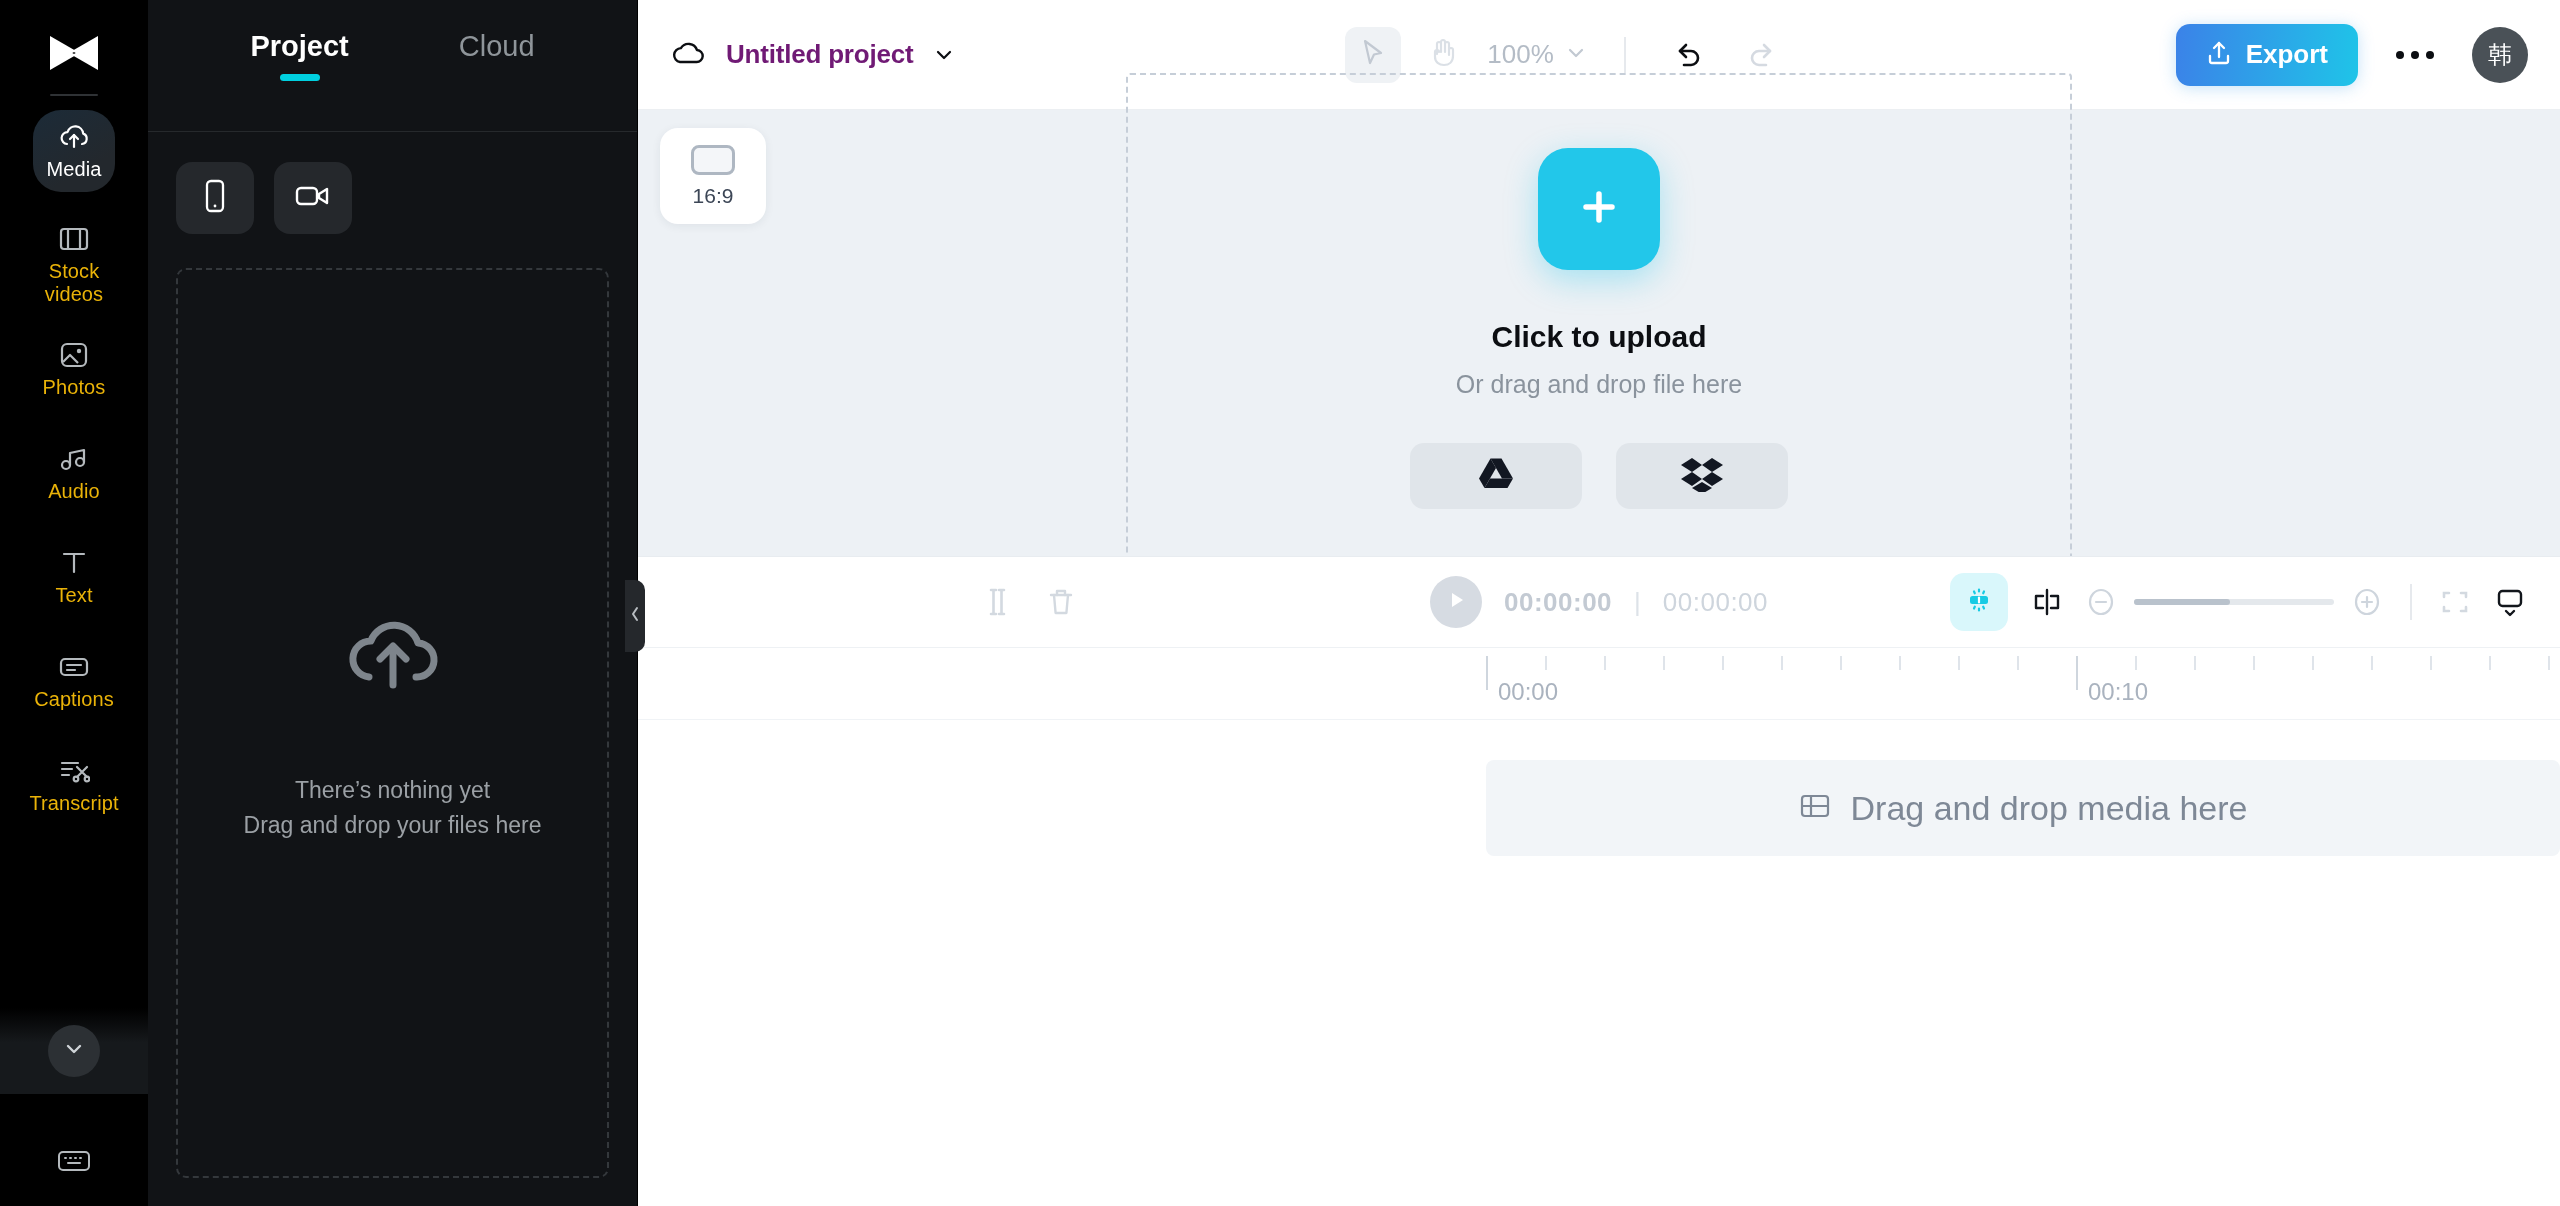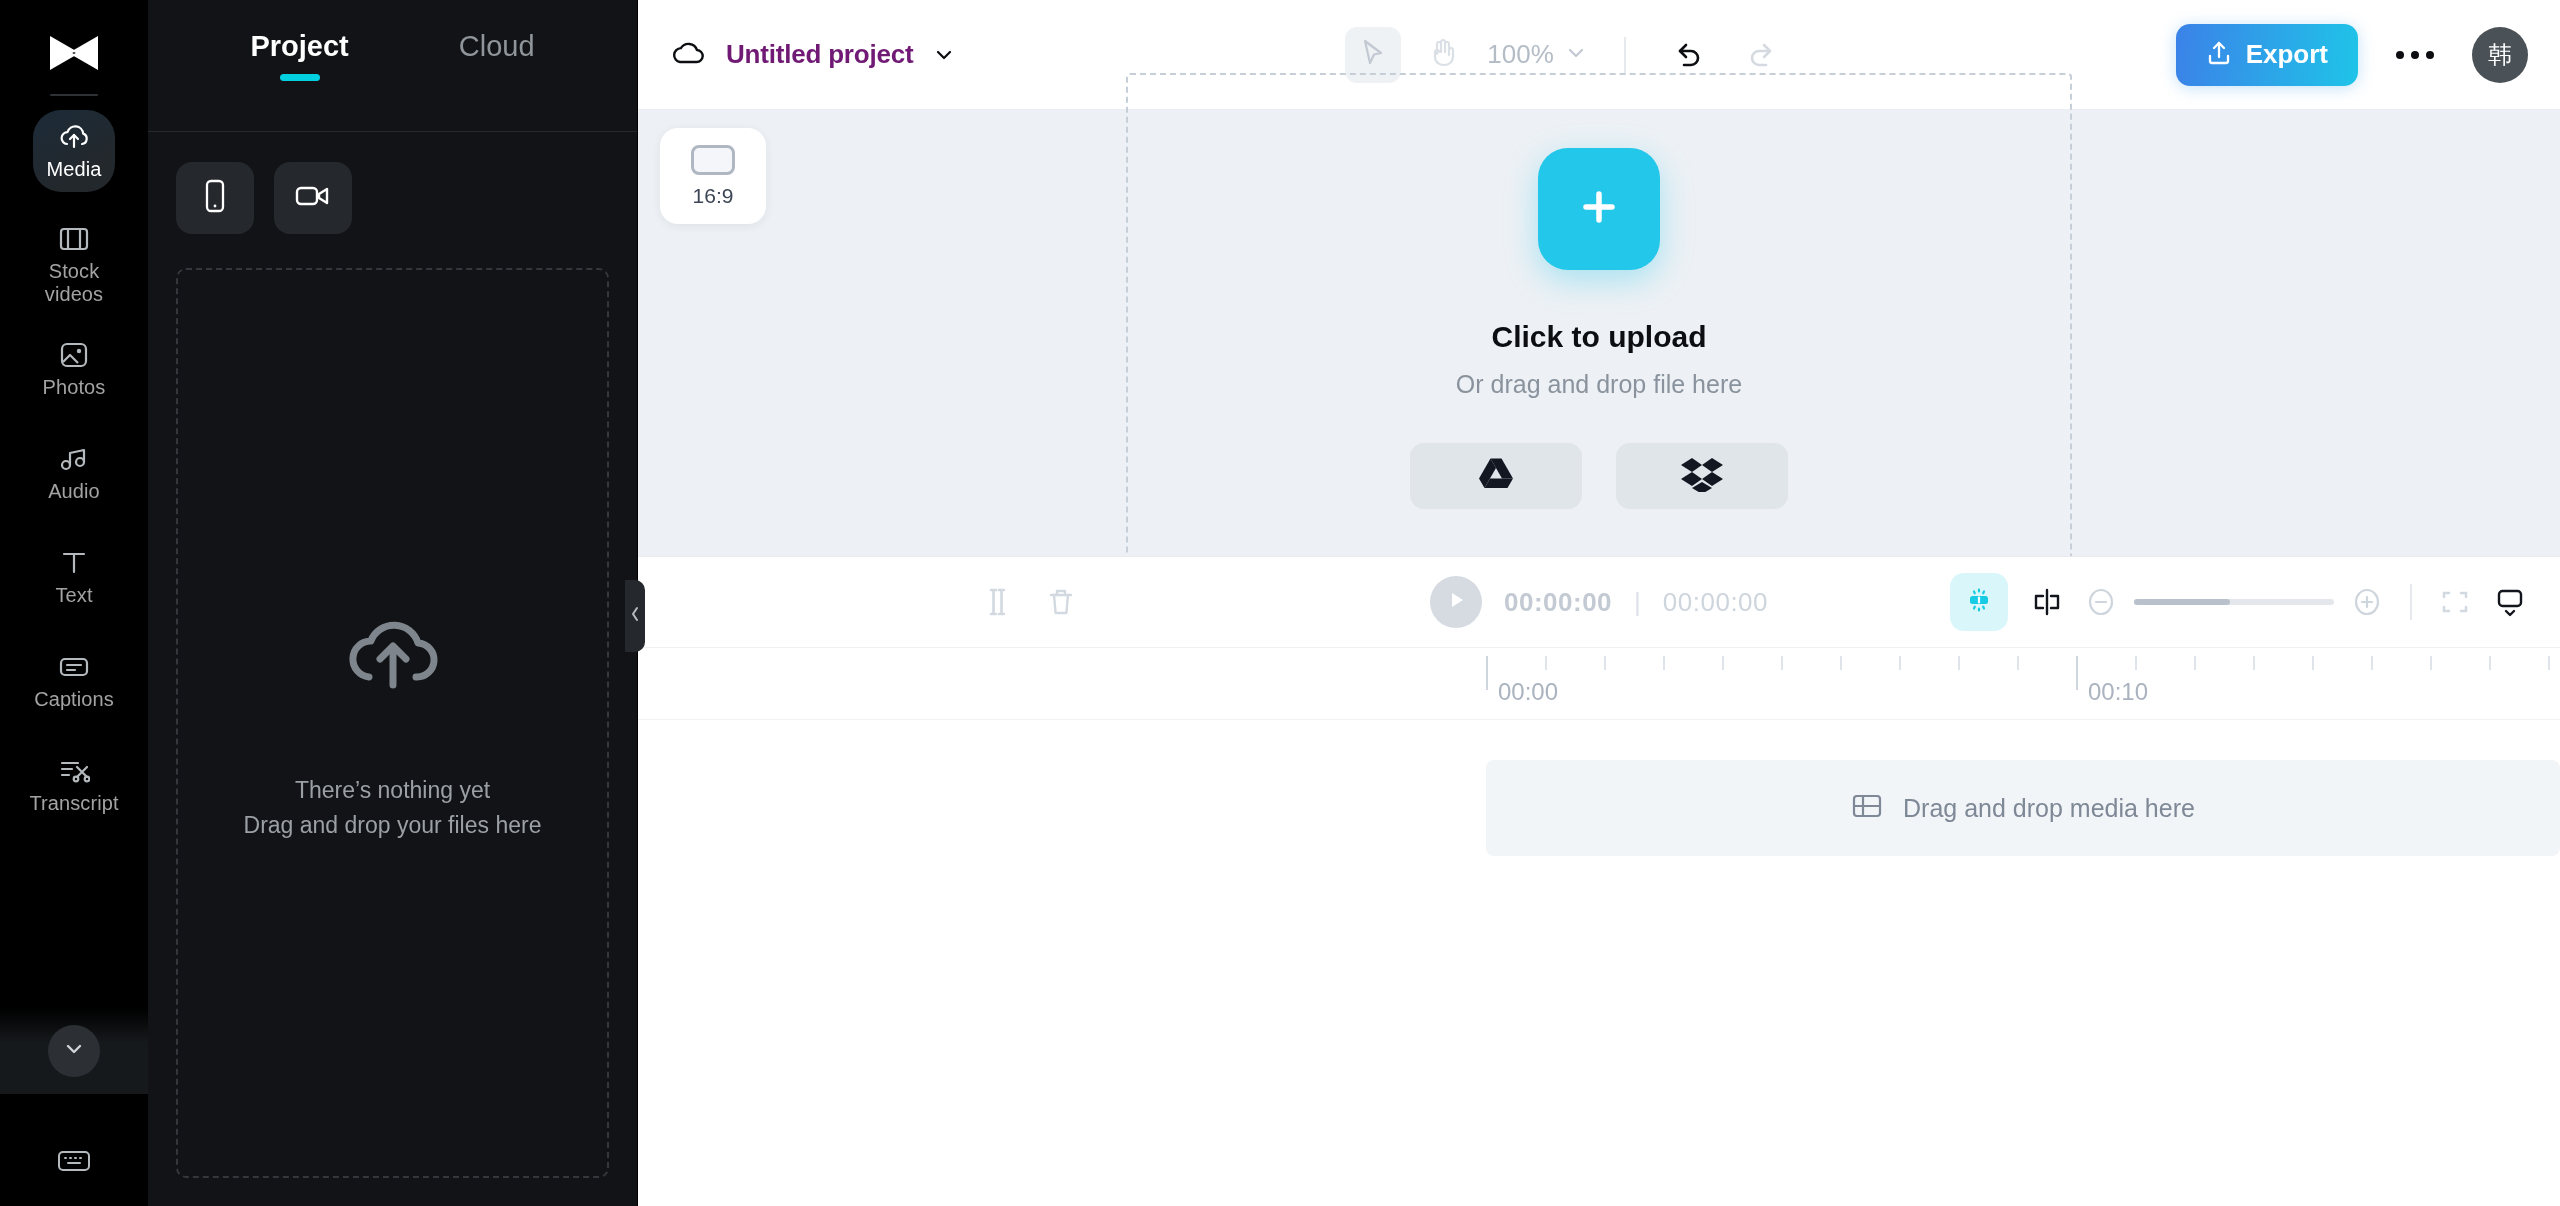--- a/index.html
+++ b/index.html
@@ -22,21 +22,21 @@
   .rail-divider { width: 48px; height: 2px; background: #2f3235; margin: 18px 0 14px 0; border-radius: 2px; }
   .rail-items { display: flex; flex-direction: column; align-items: center; width: 100%; }
   .rail-item {
     width: 82px; height: 82px; border-radius: 28px;
     display: flex; flex-direction: column; align-items: center; justify-content: center;
     gap: 5px; margin-bottom: 22px; cursor: pointer; position: relative;
   }
   .rail-item.active { background: linear-gradient(150deg, #1c2b38 0%, #23282d 70%); }
   .rail-item .ri-ico { width: 34px; height: 32px; display:flex; align-items:center; justify-content:center; }
   .rail-item .ri-lbl {
-    font-size: 20px; color: #a3a3a3; line-height: 1.15; text-align: center;
+    font-size: 20px; color: #eab308; line-height: 1.15; text-align: center;
     letter-spacing: .1px; white-space: pre-line;
   }
   .rail-item.active .ri-lbl { color: #ffffff; }
   .rail-item.two-line { height: 100px; margin-bottom: 14px; }
   .rail-collapse-wrap {
     position: absolute; left: 0; width: 148px; height: 86px; top: 1008px;
     background: linear-gradient(180deg, rgba(0,0,0,0) 0%, #16191c 40%, #16191c 100%);
     display: flex; align-items: center; justify-content: center;
   }
   .rail-collapse {
@@ -189,21 +189,21 @@
   .tick { position: absolute; top: 8px; width: 2px; background: #dfe4ea; }
   .tick.major { height: 34px; background: #cfd6de; }
   .tick.minor { height: 14px; }
   .rlbl { position: absolute; top: 30px; font-size: 24px; color: #aab3bf; }
   .tracks { flex: 1; background: #ffffff; padding: 40px 0 0 0; min-height: 0; overflow: hidden; }
   .track-drop {
     margin-left: 848px; margin-right: 0; height: 96px; background: #f2f5f8;
     border-radius: 8px; display: flex; align-items: center; justify-content: center;
     gap: 20px; cursor: pointer;
   }
-  .td-lbl { font-size: 25px; color: #7e8896; }
+  .td-lbl { font-size: 34px; color: #7e8896; }
 </style>
 </head>
 <body>
 
 <div class="app">
 
   <div class="rail">
     <div class="rail-logo">
       <svg width="56" height="46" viewBox="0 0 56 46">
         <path d="M4 6 L30 21 L13 30 L4 25 Z" fill="#fff"></path>

